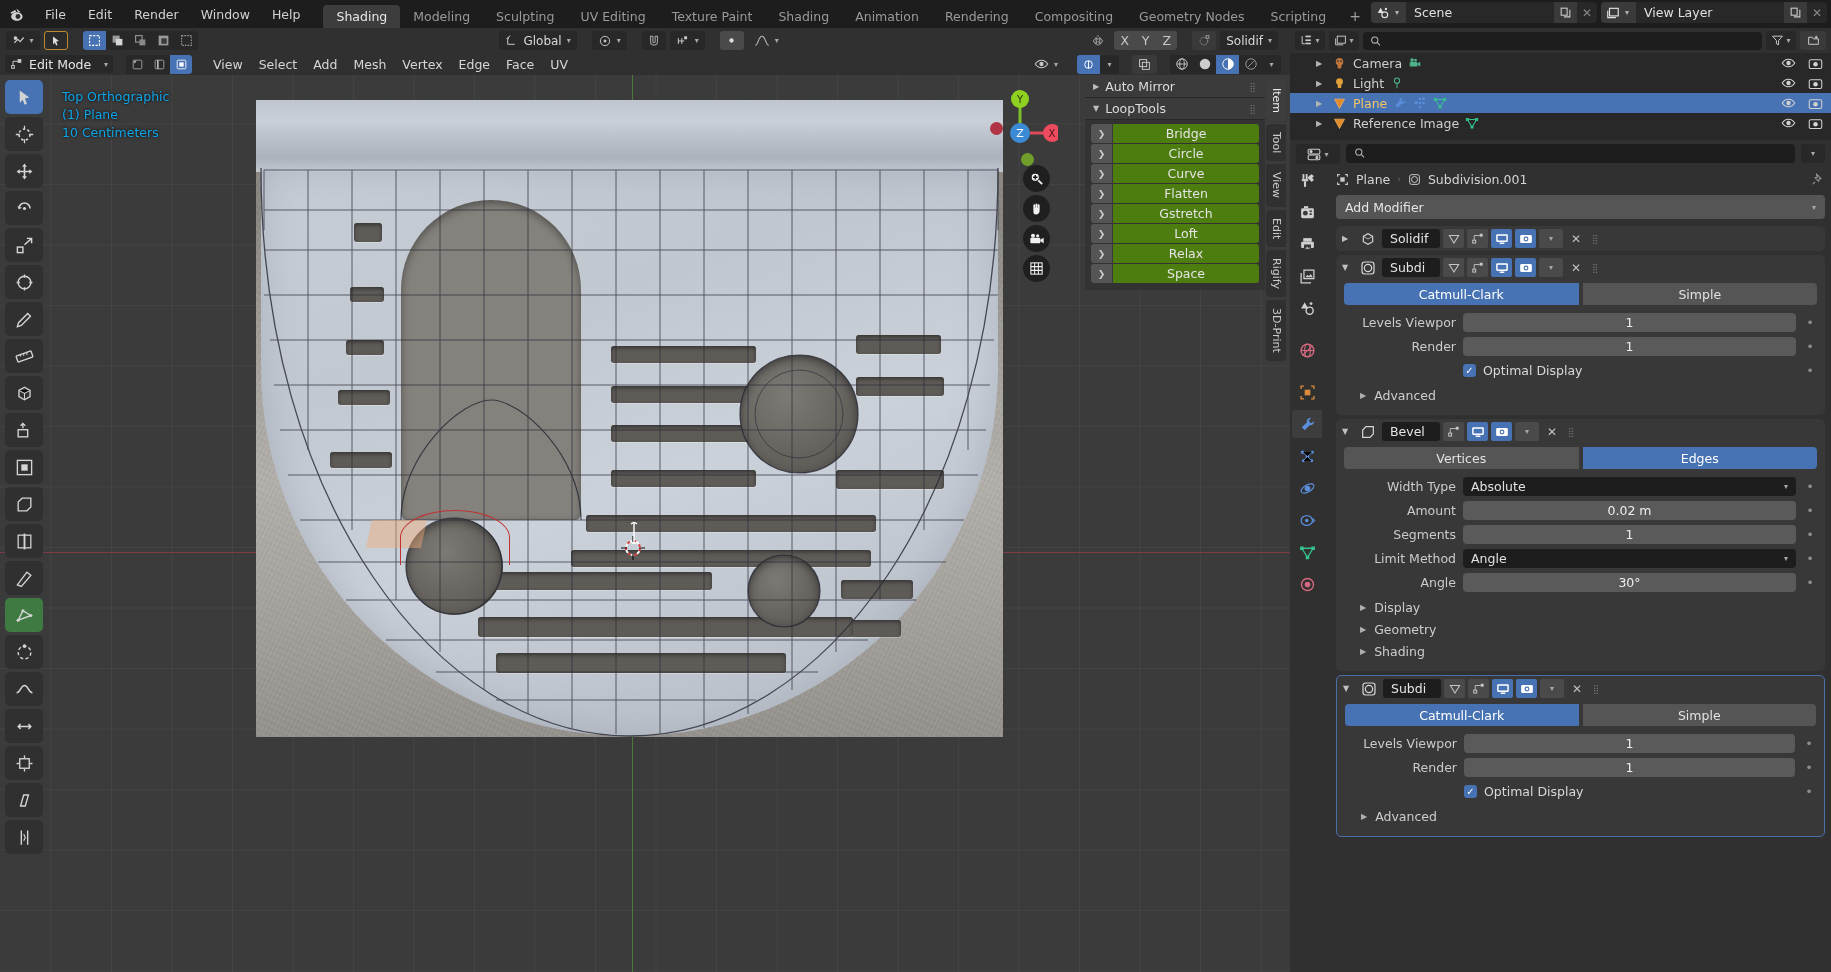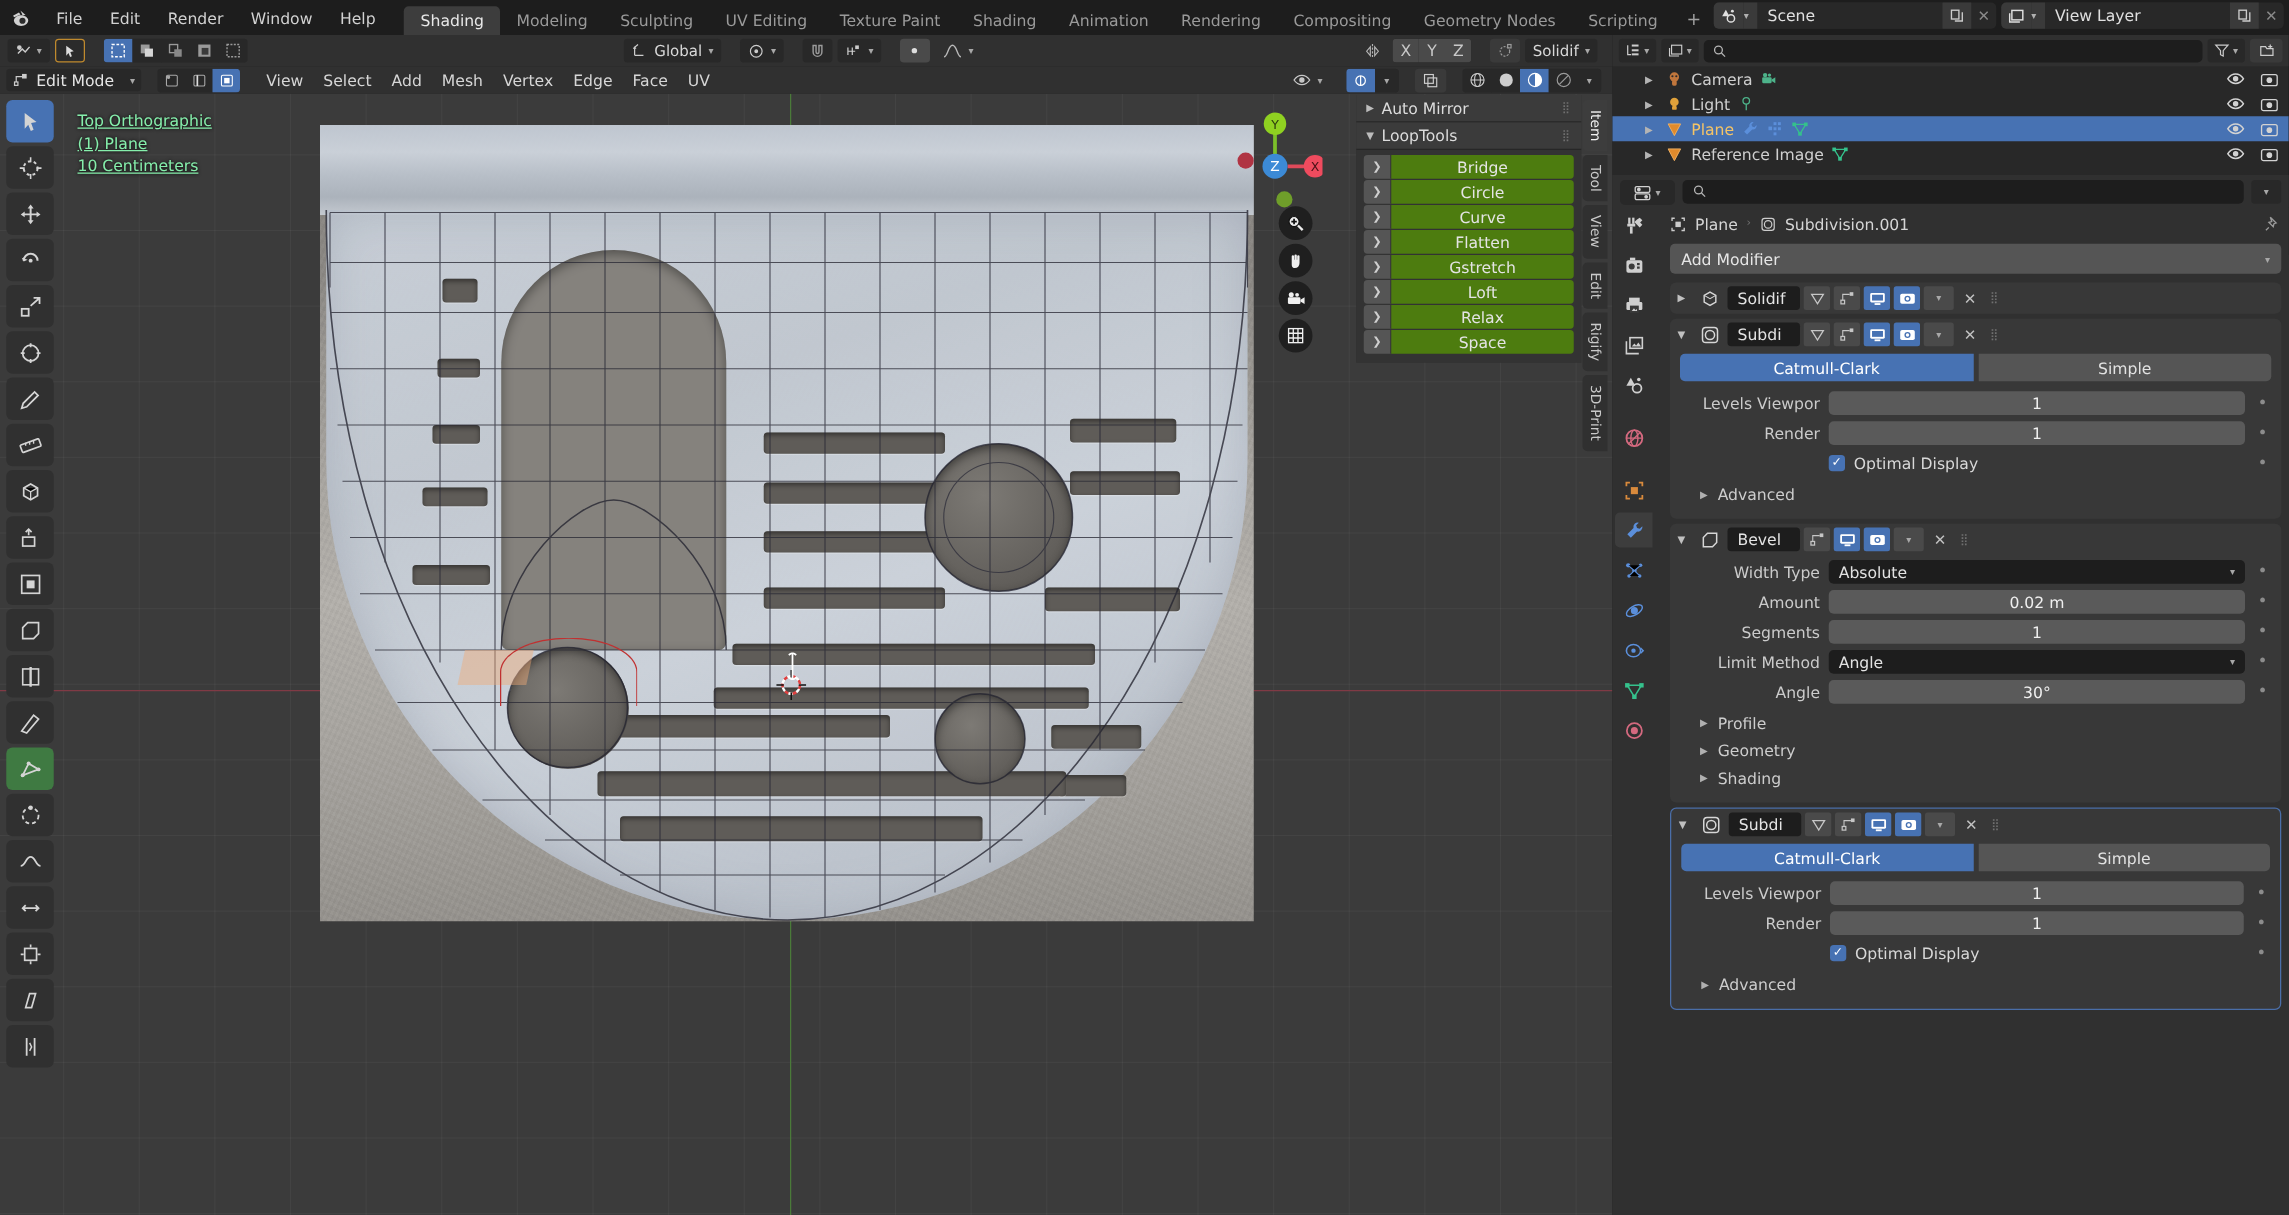--- a/index.html
+++ b/index.html
@@ -68,21 +68,21 @@
     position: absolute; inset: 0;
     background-image:
       linear-gradient(to right, rgba(255,255,255,0.045) 1px, transparent 1px),
       linear-gradient(to bottom, rgba(255,255,255,0.045) 1px, transparent 1px);
     background-size: 60.5px 60.5px;
     background-position: -10px -12px;
   }
   .axis-x { position: absolute; left: 0; top: 477px; width: 1290px; height: 1px; background: #803a45; }
   .axis-y { position: absolute; left: 632px; top: 0; width: 1px; height: 897px; background: #4a7a39; }
 
-  .vp-text { position: absolute; left: 62px; color: #86efac; font-size: 12.5px; text-shadow: 0 0 3px #000; text-decoration: underline; }
+  .vp-text { position: absolute; left: 62px; color: #0ea5e9; font-size: 12.5px; text-shadow: 0 0 3px #000; }
 
   
   .mesh-area { position: absolute; left: 256px; top: 25px; width: 747px; height: 637px; }
   .bg-photo {
     position: absolute; inset: 0;
     background:
       linear-gradient(to bottom, #8d8a86 0%, #8b8884 18%, #9a9792 30%, #aaa7a2 45%, #b4b1ac 60%, #a8a5a0 78%, #96938e 100%);
   }
   .bg-noise {
     position: absolute; inset: 0; opacity: 0.30;
@@ -1295,20 +1295,24 @@
                 <circle cx="12" cy="12" r="2.3" fill="currentColor"></circle>
               </svg>
             </span>
             <span class="mi" style="background:#4a4a4a;width:24px">
               <span class="chev">▾</span>
             </span>
             <span class="mod-x">✕</span>
             <span class="mod-grip">⣿</span>
           </div>
           <div class="mod-body">
+            <div class="seg">
+              <div class="">Vertices</div>
+              <div class="on">Edges</div>
+            </div>
             <div class="frow">
               <span class="flabel">Width Type</span>
               <span class="fval dd">
                 <span>Absolute</span>
                 <span class="chev">▾</span>
               </span>
               <span class="fdot">•</span>
             </div>
             <div class="frow">
               <span class="flabel">Amount</span>
@@ -1334,21 +1338,21 @@
             </div>
             <div class="frow">
               <span class="flabel">Angle</span>
               <span class="fval ">
                 <span>30°</span>
               </span>
               <span class="fdot">•</span>
             </div>
             <div class="exrow">
               <span class="tri">▶</span>
-              <span>Profile</span>
+              <span>Display</span>
             </div>
             <div class="exrow">
               <span class="tri">▶</span>
               <span>Geometry</span>
             </div>
             <div class="exrow">
               <span class="tri">▶</span>
               <span>Shading</span>
             </div>
           </div>

